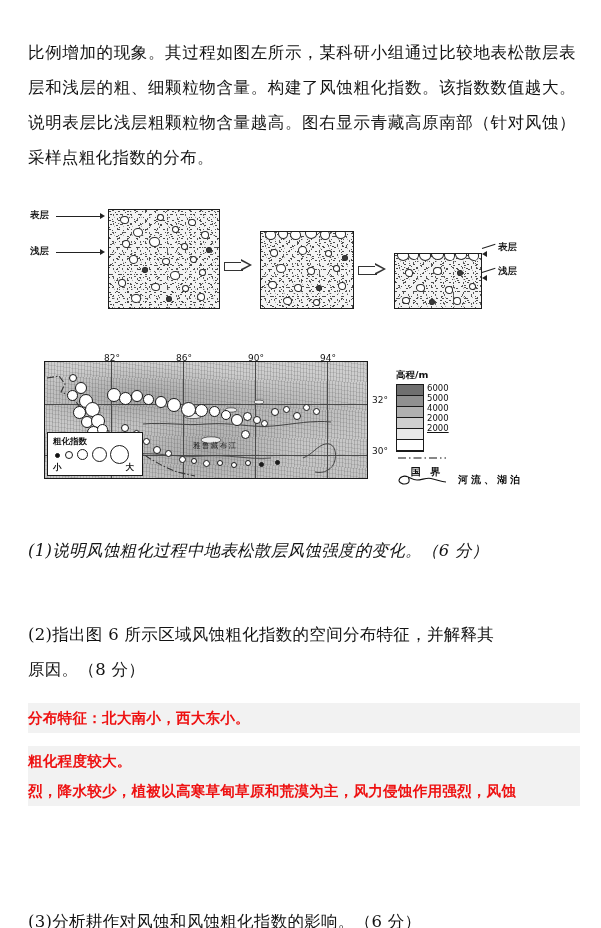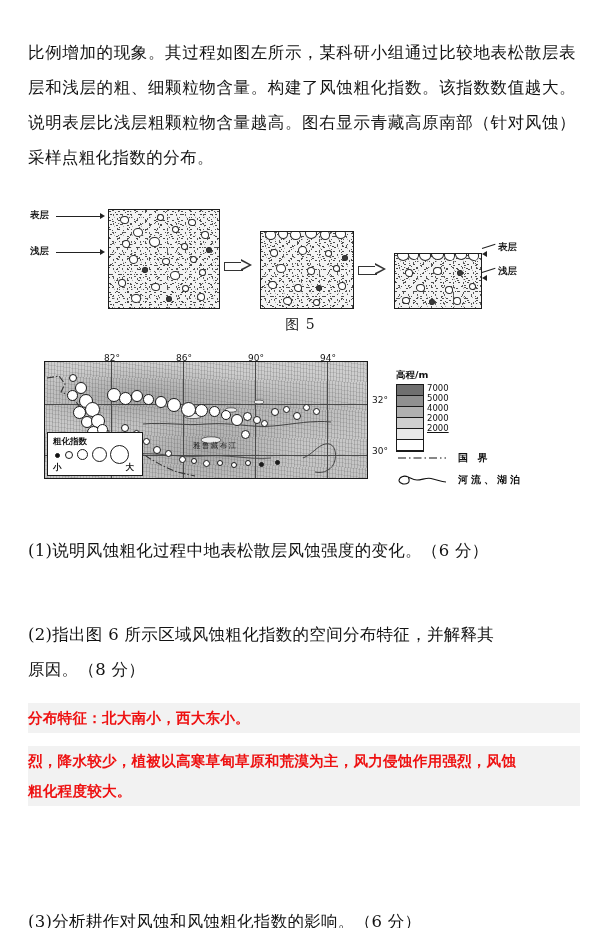--- a/index.html
+++ b/index.html
@@ -387,21 +387,20 @@
 
     <div class="arrowhead left" style="left:452px; top:50px;"></div>
     <div class="leader" style="left:452px; top:47px; width:14px; transform:rotate(-18deg); transform-origin:left center;"></div>
     <div class="lbl" style="left:468px; top:40px;">表层</div>
 
     <div class="arrowhead left" style="left:452px; top:74px;"></div>
     <div class="leader" style="left:452px; top:71px; width:14px; transform:rotate(-18deg); transform-origin:left center;"></div>
     <div class="lbl" style="left:468px; top:64px;">浅层</div>
   </div>
 
-  <div class="caption" style="top:303px;">图 5</div>
 
   <div id="fig6">
 
     <div class="lonlab" style="left:60px; top:0px;">82°</div>
     <div class="lonlab" style="left:132px; top:0px;">86°</div>
     <div class="lonlab" style="left:204px; top:0px;">90°</div>
     <div class="lonlab" style="left:276px; top:0px;">94°</div>
 
     <div class="latlab" style="left:328px; top:42px;">32°</div>
     <div class="latlab" style="left:328px; top:93px;">30°</div>
@@ -491,28 +490,28 @@
     <div id="sidelegend">
       <div id="elevttl">高程/m</div>
 
       <div id="elevbar">
         <div class="band" style="background:#6f6f6f;"></div>
         <div class="band" style="background:#909090;"></div>
         <div class="band" style="background:#b0b0b0;"></div>
         <div class="band" style="background:#cfcfcf;"></div>
         <div class="band" style="background:#e8e8e8;"></div>
         <div class="band" style="background:#ffffff;"></div>
-        <div class="elevtick" style="top:-2px;">7000</div>
+        <div class="elevtick" style="top:-2px;">6000</div>
         <div class="elevtick" style="top:8px;">5000</div>
         <div class="elevtick" style="top:18px;">4000</div>
         <div class="elevtick" style="top:28px;">2000</div>
         <div class="elevtick" style="top:38px;text-decoration:underline;">2000</div>
       </div>
 
-      <div class="legrow" style="top:82px;">
+      <div class="legrow" style="top:82px;flex-direction:column;">
         <div class="symbol">
           <svg width="52" height="14" viewBox="0 0 52 14">
             <line x1="2" y1="7" x2="50" y2="7" stroke="#111" stroke-width="1.2" stroke-dasharray="8,3,1.5,3"></line>
           </svg>
         </div>
         <div class="txt">国 界</div>
       </div>
 
       <div class="legrow" style="top:104px;">
         <div class="symbol">
@@ -521,28 +520,28 @@
                      C41,6.6 45,9 50,9" fill="none" stroke="#111" stroke-width="1.1"></path>
             <path d="M3,8 C4,11 9,12 12,10 C14,8.8 13,5 12,4" fill="#fff" stroke="#111" stroke-width="1.1"></path>
           </svg>
         </div>
         <div class="txt">河流、湖泊</div>
       </div>
     </div>
   </div>
 
 
-  <div class="qline" style="top:521px;">(1)说明风蚀粗化过程中地表松散层风蚀强度的变化。（6 分）</div>
+  <div class="qline" style="top:521px;font-style:italic;">(1)说明风蚀粗化过程中地表松散层风蚀强度的变化。（6 分）</div>
 
 
   <div class="qline" style="top:605px;">(2)指出图 6 所示区域风蚀粗化指数的空间分布特征，并解释其</div>
   <div class="qline" style="top:640px;">原因。（8 分）</div>
 
   <div class="answer" style="top:690px;">分布特征：北大南小，西大东小。</div>
 
   <div class="answer block" style="top:733px;">
+    <span class="ln">粗化程度较大。</span>
     <span class="ln">烈，降水较少，植被以高寒草甸草原和荒漠为主，风力侵蚀作用强烈，风蚀</span>
-    <span class="ln">粗化程度较大。</span>
   </div>
 
   <div class="qline" style="top:892px;">(3)分析耕作对风蚀和风蚀粗化指数的影响。（6 分）</div>
 
 </div>
 
 </body></html>

